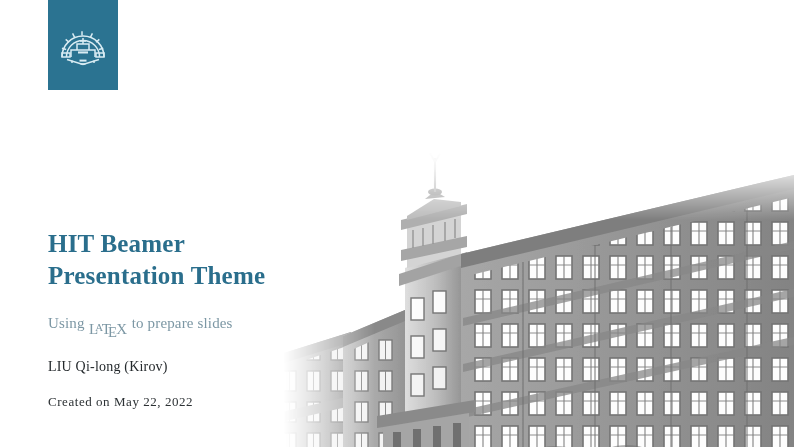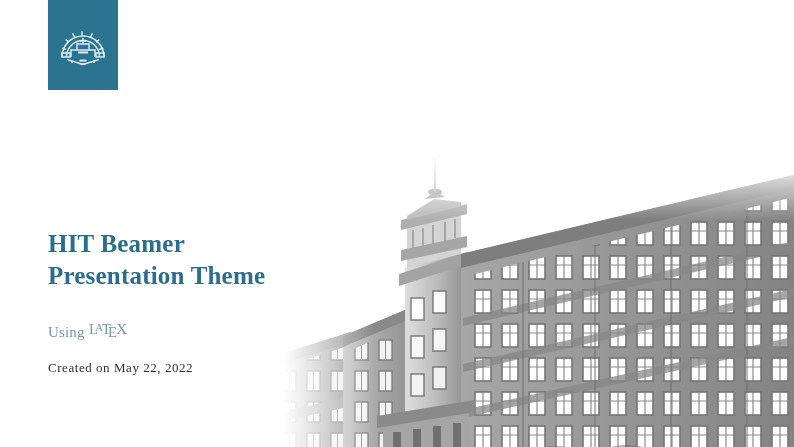--- a/index.html
+++ b/index.html
@@ -75,21 +75,21 @@
     margin: 0;
     white-space: pre-line;
   }
   .slide-subtitle {
     margin: 14px 0 0 0;
     color: #7c97a4;
     font-size: 15px;
     font-weight: 400;
     letter-spacing: 0.15px;
     display: flex;
-    align-items: flex-end;
+    align-items: center;
     gap: 0.30em;
     white-space: nowrap;
   }
   
   .latex { display: inline-block; white-space: nowrap; font-size: 15px; margin-top: 16px; }
   .latex .l-a {
     display: inline-block;
     font-size: 0.72em;
     vertical-align: 0.30em;
     margin-left: -0.30em;
@@ -294,19 +294,21 @@
   <div class="title-block">
 
     <h1 class="slide-title">HIT Beamer
 Presentation Theme</h1>
 
     <div class="slide-subtitle">
       <span>Using</span>
       <span class="latex">
         <span class="l-l">L</span><span class="l-a">A</span><span class="l-t">T</span><span class="l-e">E</span><span class="l-x">X</span>
       </span>
+      <span>to prepare slides</span>
     </div>
 
+    <div class="slide-author">LIU Qi-long (Kirov)</div>
 
     <div class="slide-date">Created on May 22, 2022</div>
   </div>
 
 </div>
 
 </body></html>

